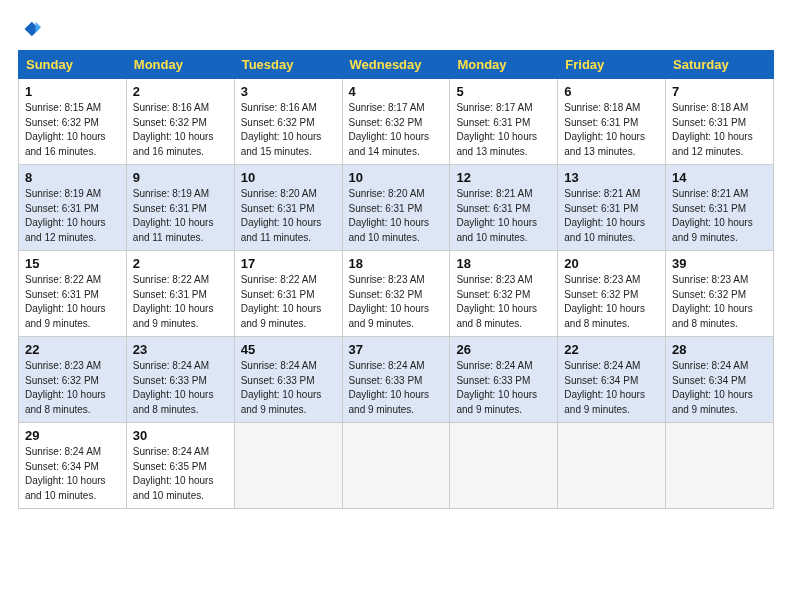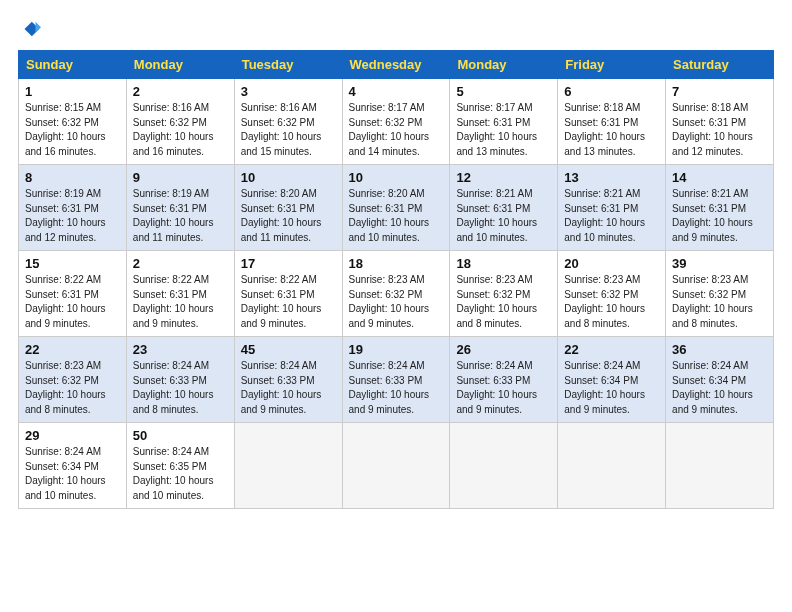--- a/index.html
+++ b/index.html
@@ -240,43 +240,43 @@
       </td>
           <td>
         <span class="day-number">23</span>
         <span class="day-info">Sunrise: 8:24 AM<br>Sunset: 6:33 PM<br>Daylight: 10 hours and 8 minutes.</span>
       </td>
           <td>
         <span class="day-number">45</span>
         <span class="day-info">Sunrise: 8:24 AM<br>Sunset: 6:33 PM<br>Daylight: 10 hours and 9 minutes.</span>
       </td>
           <td>
-        <span class="day-number">19</span>
+        <span class="day-number">37</span>
         <span class="day-info">Sunrise: 8:24 AM<br>Sunset: 6:33 PM<br>Daylight: 10 hours and 9 minutes.</span>
       </td>
           <td>
         <span class="day-number">26</span>
         <span class="day-info">Sunrise: 8:24 AM<br>Sunset: 6:33 PM<br>Daylight: 10 hours and 9 minutes.</span>
       </td>
           <td>
         <span class="day-number">22</span>
         <span class="day-info">Sunrise: 8:24 AM<br>Sunset: 6:34 PM<br>Daylight: 10 hours and 9 minutes.</span>
       </td>
           <td>
-        <span class="day-number">36</span>
+        <span class="day-number">28</span>
         <span class="day-info">Sunrise: 8:24 AM<br>Sunset: 6:34 PM<br>Daylight: 10 hours and 9 minutes.</span>
       </td>
         </tr>
         <tr>
           <td>
         <span class="day-number">29</span>
         <span class="day-info">Sunrise: 8:24 AM<br>Sunset: 6:34 PM<br>Daylight: 10 hours and 10 minutes.</span>
       </td>
           <td>
-        <span class="day-number">50</span>
+        <span class="day-number">30</span>
         <span class="day-info">Sunrise: 8:24 AM<br>Sunset: 6:35 PM<br>Daylight: 10 hours and 10 minutes.</span>
       </td>
           <td class="empty-cell"></td>
           <td class="empty-cell"></td>
           <td class="empty-cell"></td>
           <td class="empty-cell"></td>
           <td class="empty-cell"></td>
         </tr>
       </tbody>
   </table>

